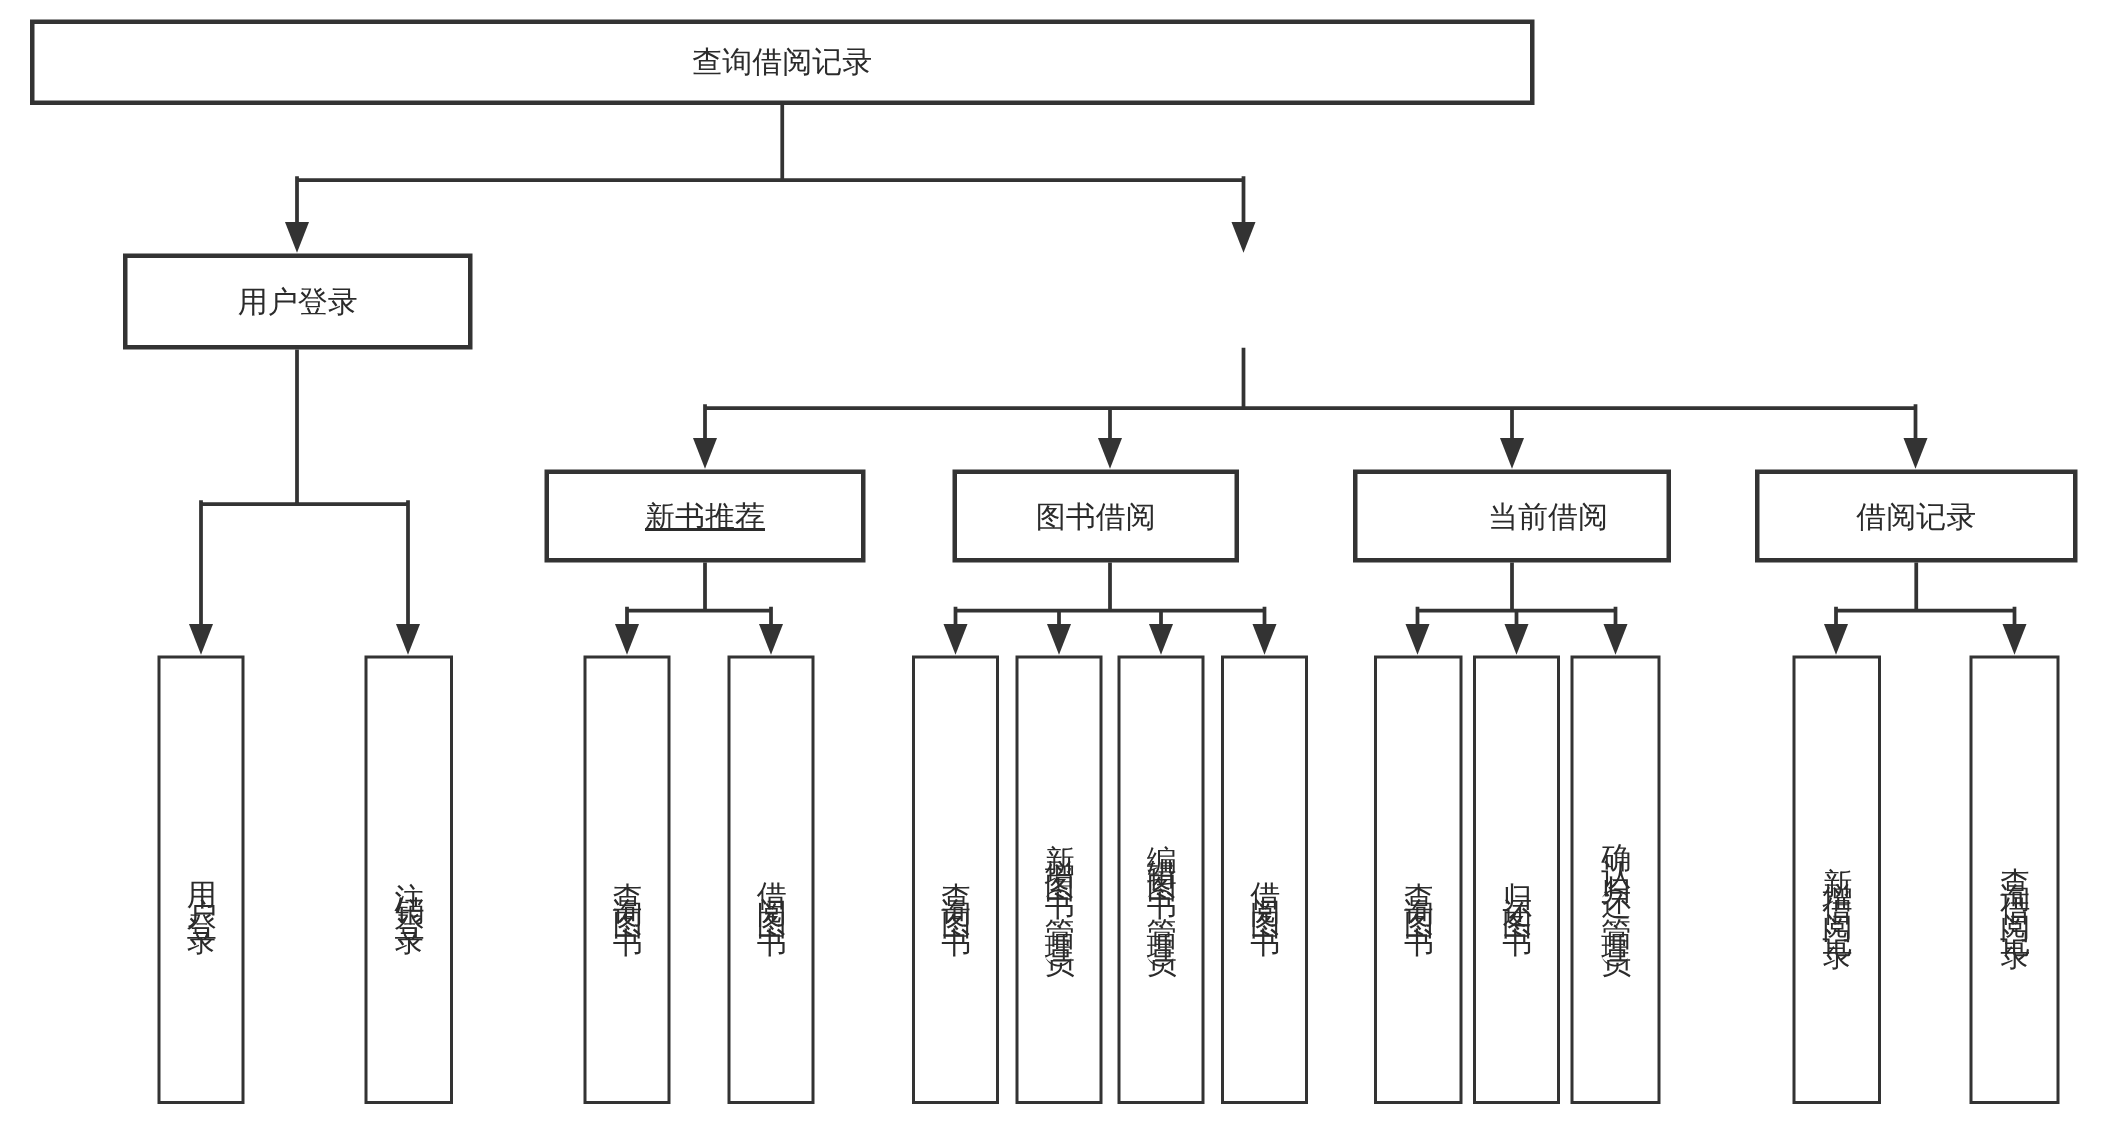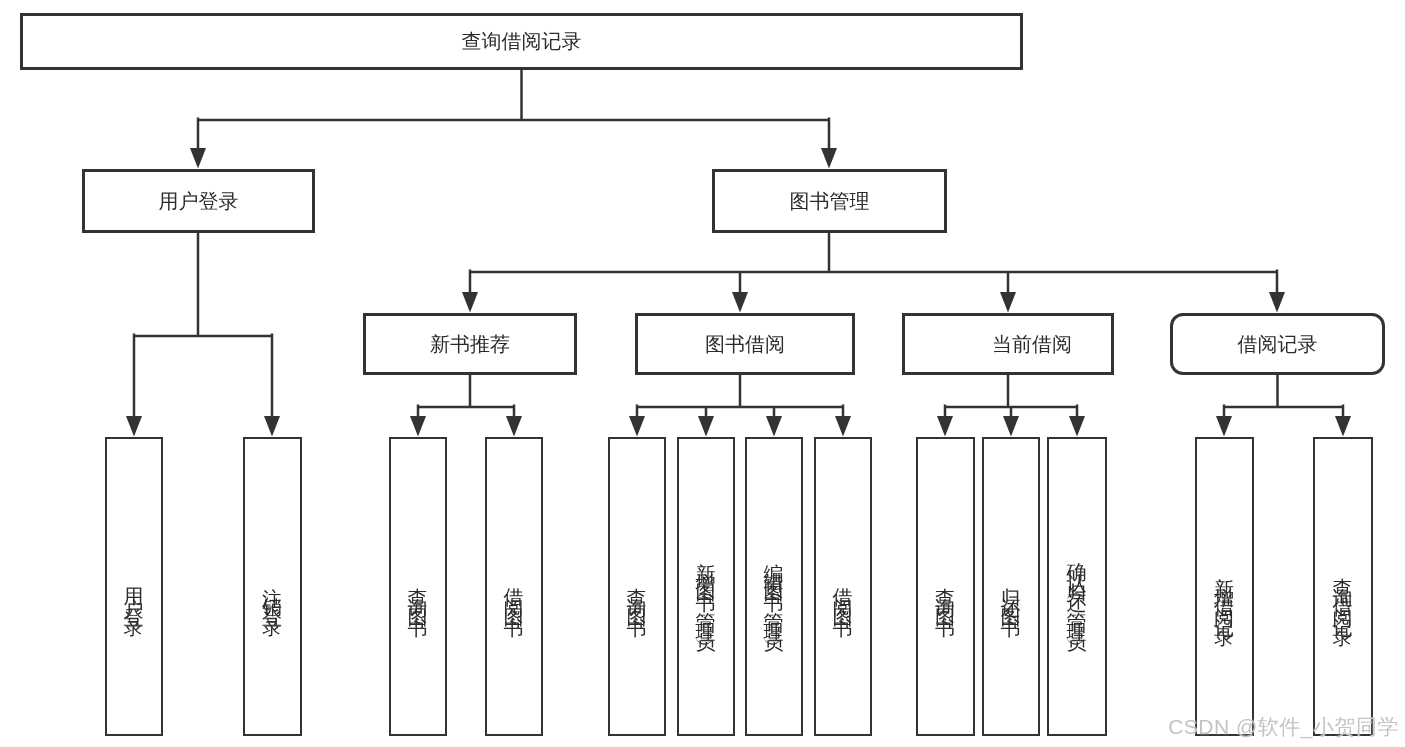--- a/index.html
+++ b/index.html
@@ -119,34 +119,31 @@
     </g>
   </svg>
 
   <div class="node root" style="left:20px; top:13px; width:1003px; height:57px;">
     <span>查询借阅记录</span>
   </div>
 
   <div class="node" style="left:82px; top:169px; width:233px; height:64px;">
     <span>用户登录</span>
   </div>
-  <div class="node" style="left:712px; top:169px; width:235px; height:64px;">
-    <span>图书管理</span>
-  </div>
 
-  <div class="node" style="left:363px; top:313px; width:214px; height:62px;">
+  <div class="node" style="left:363px; top:313px; width:214px; height:62px;text-decoration:underline;">
     <span>新书推荐</span>
   </div>
-  <div class="node" style="left:635px; top:313px; width:220px; height:62px;">
+  <div class="node" style="left:635px; top:313px; width:191px; height:62px;">
     <span>图书借阅</span>
   </div>
   <div class="node" style="left:902px; top:313px; width:212px; height:62px;padding-left:48px;">
     <span>当前借阅</span>
   </div>
-  <div class="node" style="left:1170px; top:313px; width:215px; height:62px;border-radius:13px;">
+  <div class="node" style="left:1170px; top:313px; width:215px; height:62px;">
     <span>借阅记录</span>
   </div>
 
   <div class="node leaf" style="left:105px; top:437px; width:58px; height:299px;">
     <span class="vtext">用户登录</span>
   </div>
   <div class="node leaf" style="left:243px; top:437px; width:59px; height:299px;">
     <span class="vtext">注销登录</span>
   </div>
 
@@ -180,15 +177,14 @@
     <span class="vtext">确认归还（管理员）</span>
   </div>
 
   <div class="node leaf" style="left:1195px; top:437px; width:59px; height:299px;">
     <span class="vtext">新增借阅记录</span>
   </div>
   <div class="node leaf" style="left:1313px; top:437px; width:60px; height:299px;">
     <span class="vtext">查询借阅记录</span>
   </div>
 
-  <div class="watermark">CSDN @软件_小贺同学</div>
 
 </div>
 
 </body></html>

